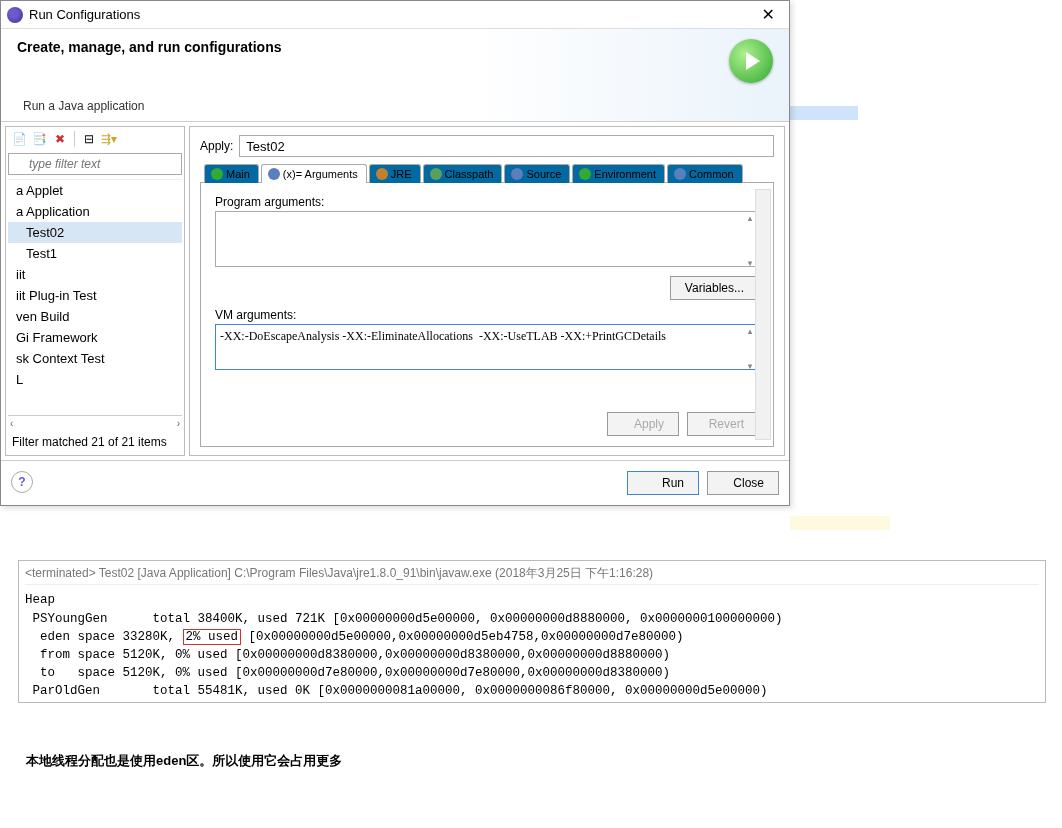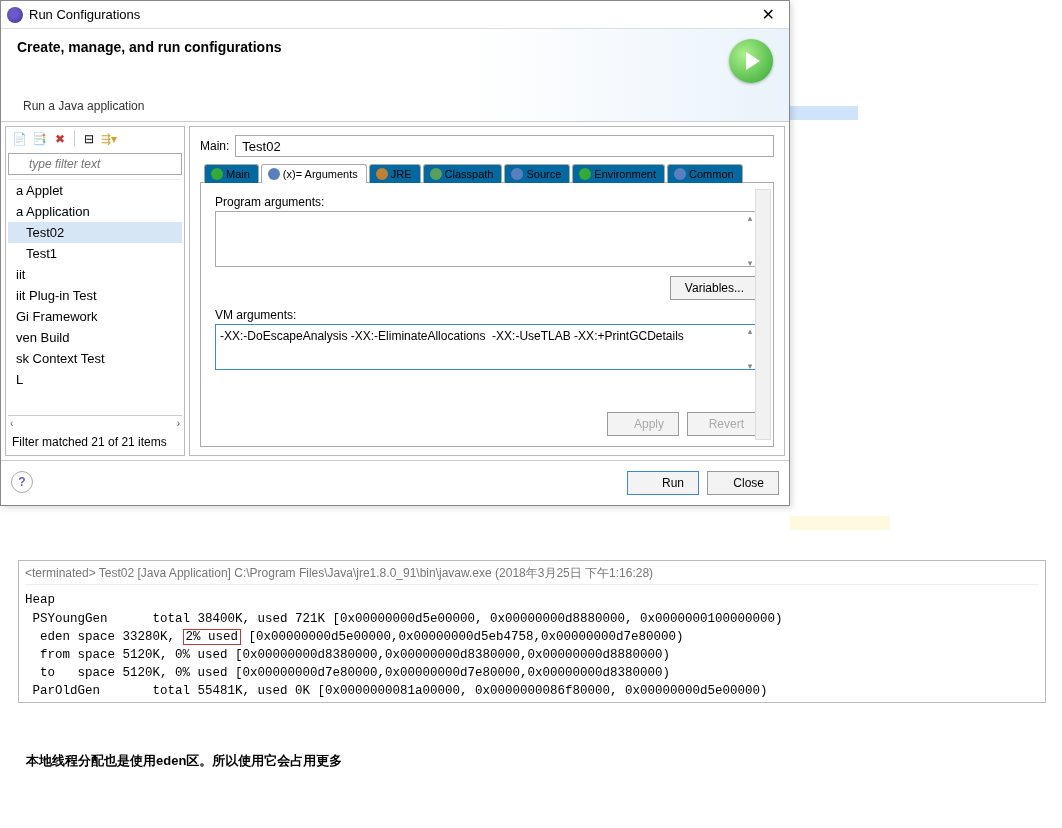--- a/index.html
+++ b/index.html
@@ -165,21 +165,21 @@
     position: relative;
   }
   .group-label { font-size:12px; margin:2px 0 2px 0; }
   .multi-ta {
     height: 56px;
     border:1px solid #aaa;
     padding: 4px;
     font-size:12px;
     resize:none;
     width:100%;
-    font-family: Liberation Sans, sans-serif;
+    font-family: Liberation Serif, serif;
   }
   .multi-ta.vm {
     border:1px solid #3a88d6;
     height: 46px;
   }
   .btn-right-row { display:flex; justify-content:flex-end; margin:6px 0;}
   .btn {
     padding: 4px 14px;
     border:1px solid #999;
     background:#f3f3f3;
@@ -293,35 +293,35 @@
         <span class="tbtn" style="color:#caa62a">⇶▾</span>
       </div>
       <input class="filter-input" placeholder="type filter text" style="">
       <div class="tree">
           <div class="item">a Applet</div>
           <div class="item">a Application</div>
           <div class="item indent sel">Test02</div>
           <div class="item indent">Test1</div>
           <div class="item">iit</div>
           <div class="item">iit Plug-in Test</div>
+          <div class="item">ven Build</div>
           <div class="item">Gi Framework</div>
-          <div class="item">ven Build</div>
           <div class="item">sk Context Test</div>
           <div class="item">L</div>
         </div>
       <div class="hscroll">
         <span>‹</span>
           <span>›</span>
       </div>
       <div class="filter-status">Filter matched 21 of 21 items</div>
     </div>
 
     <div class="main-panel">
       <div class="name-row">
-        <span>Main:</span>
+        <span>Apply:</span>
         <input value="Test02" style="">
       </div>
       <div class="tabs">
           <div class="tab">
             <span class="tab-icon" style="background: rgb(51, 170, 51);"></span>
             <span>Main</span>
           </div>
           <div class="tab active">
             <span class="tab-icon" style="background: rgb(90, 127, 189);"></span>
             <span>(x)= Arguments</span>

